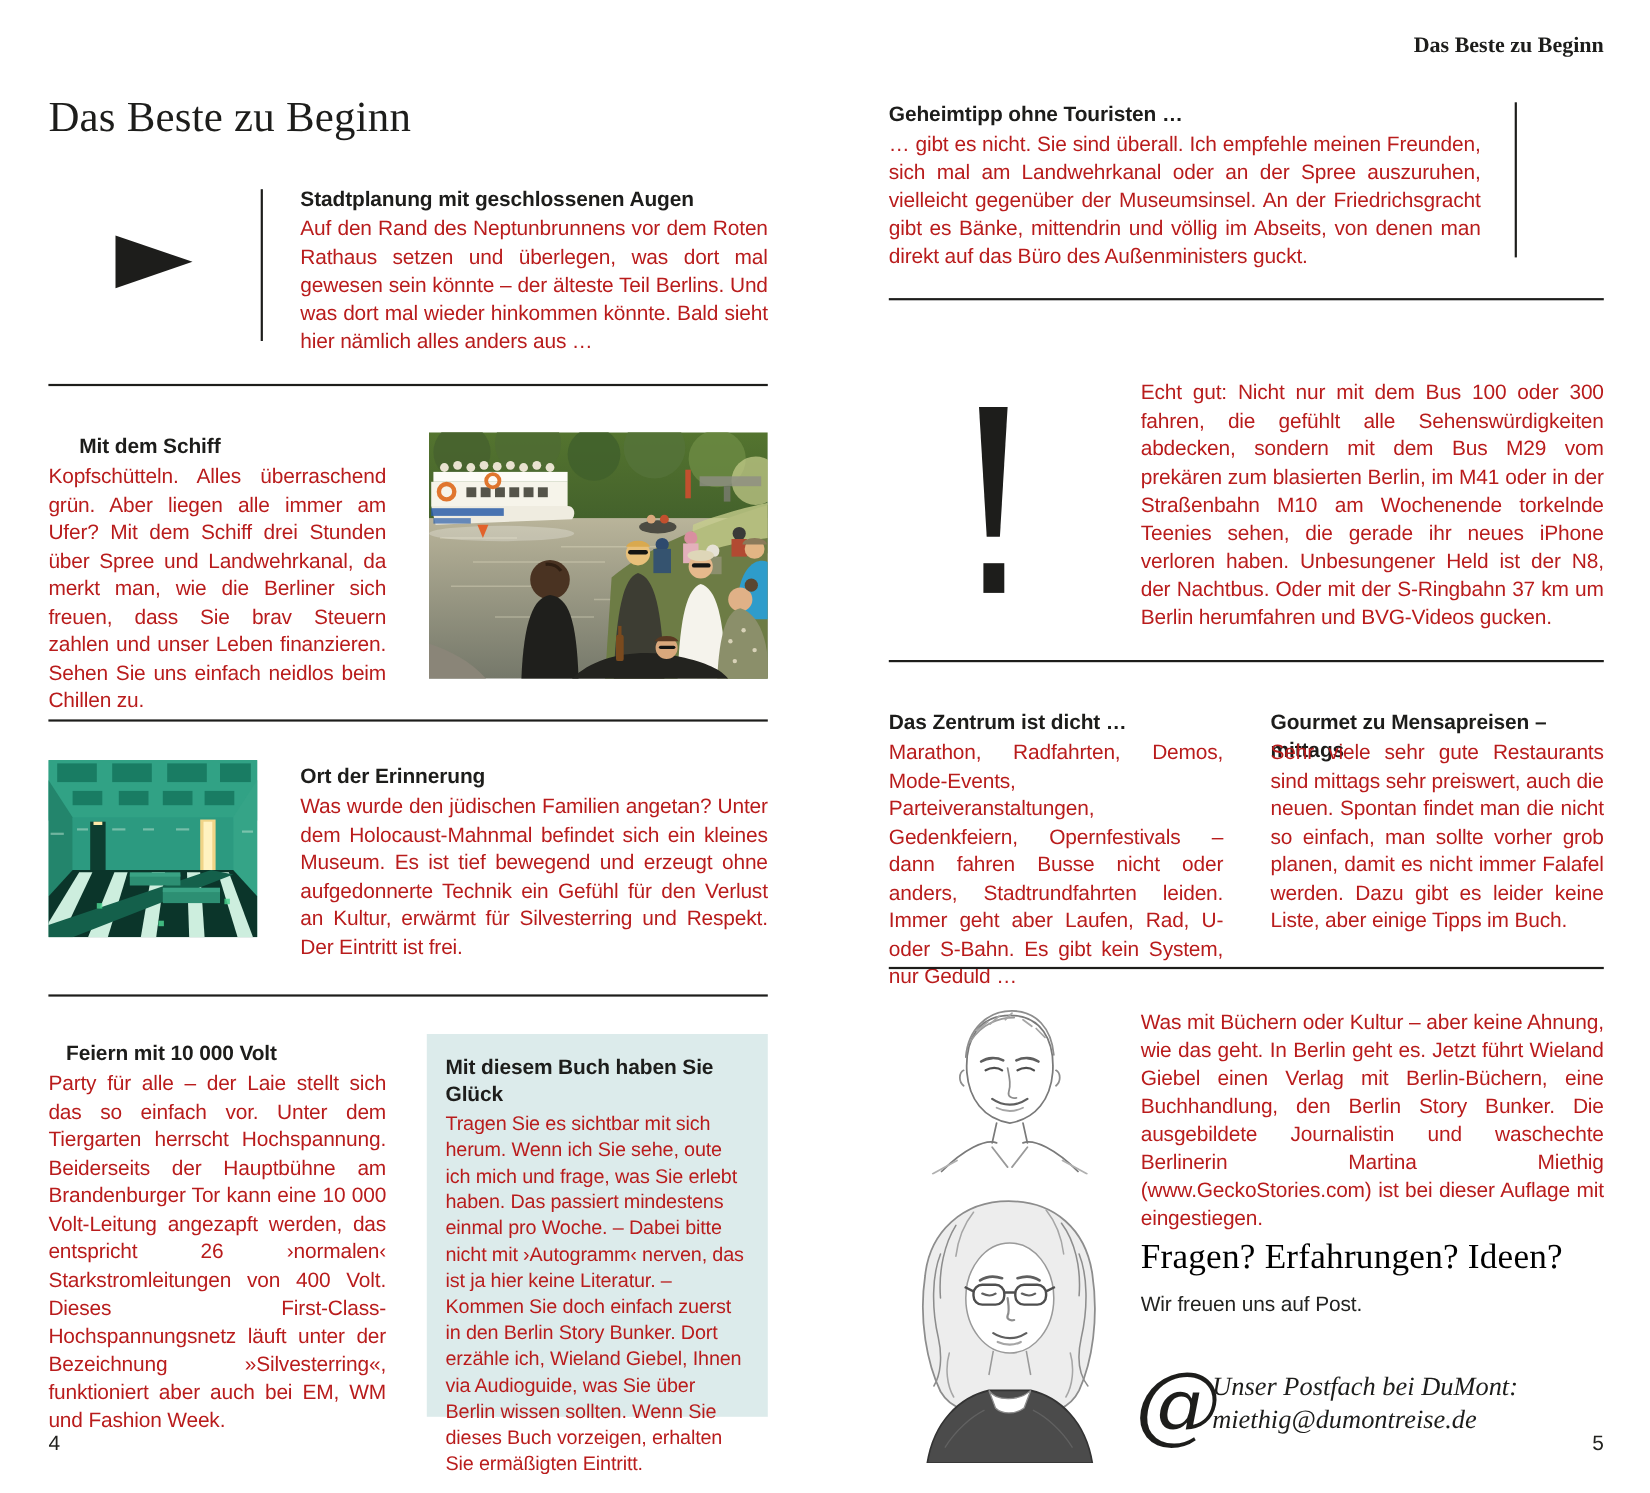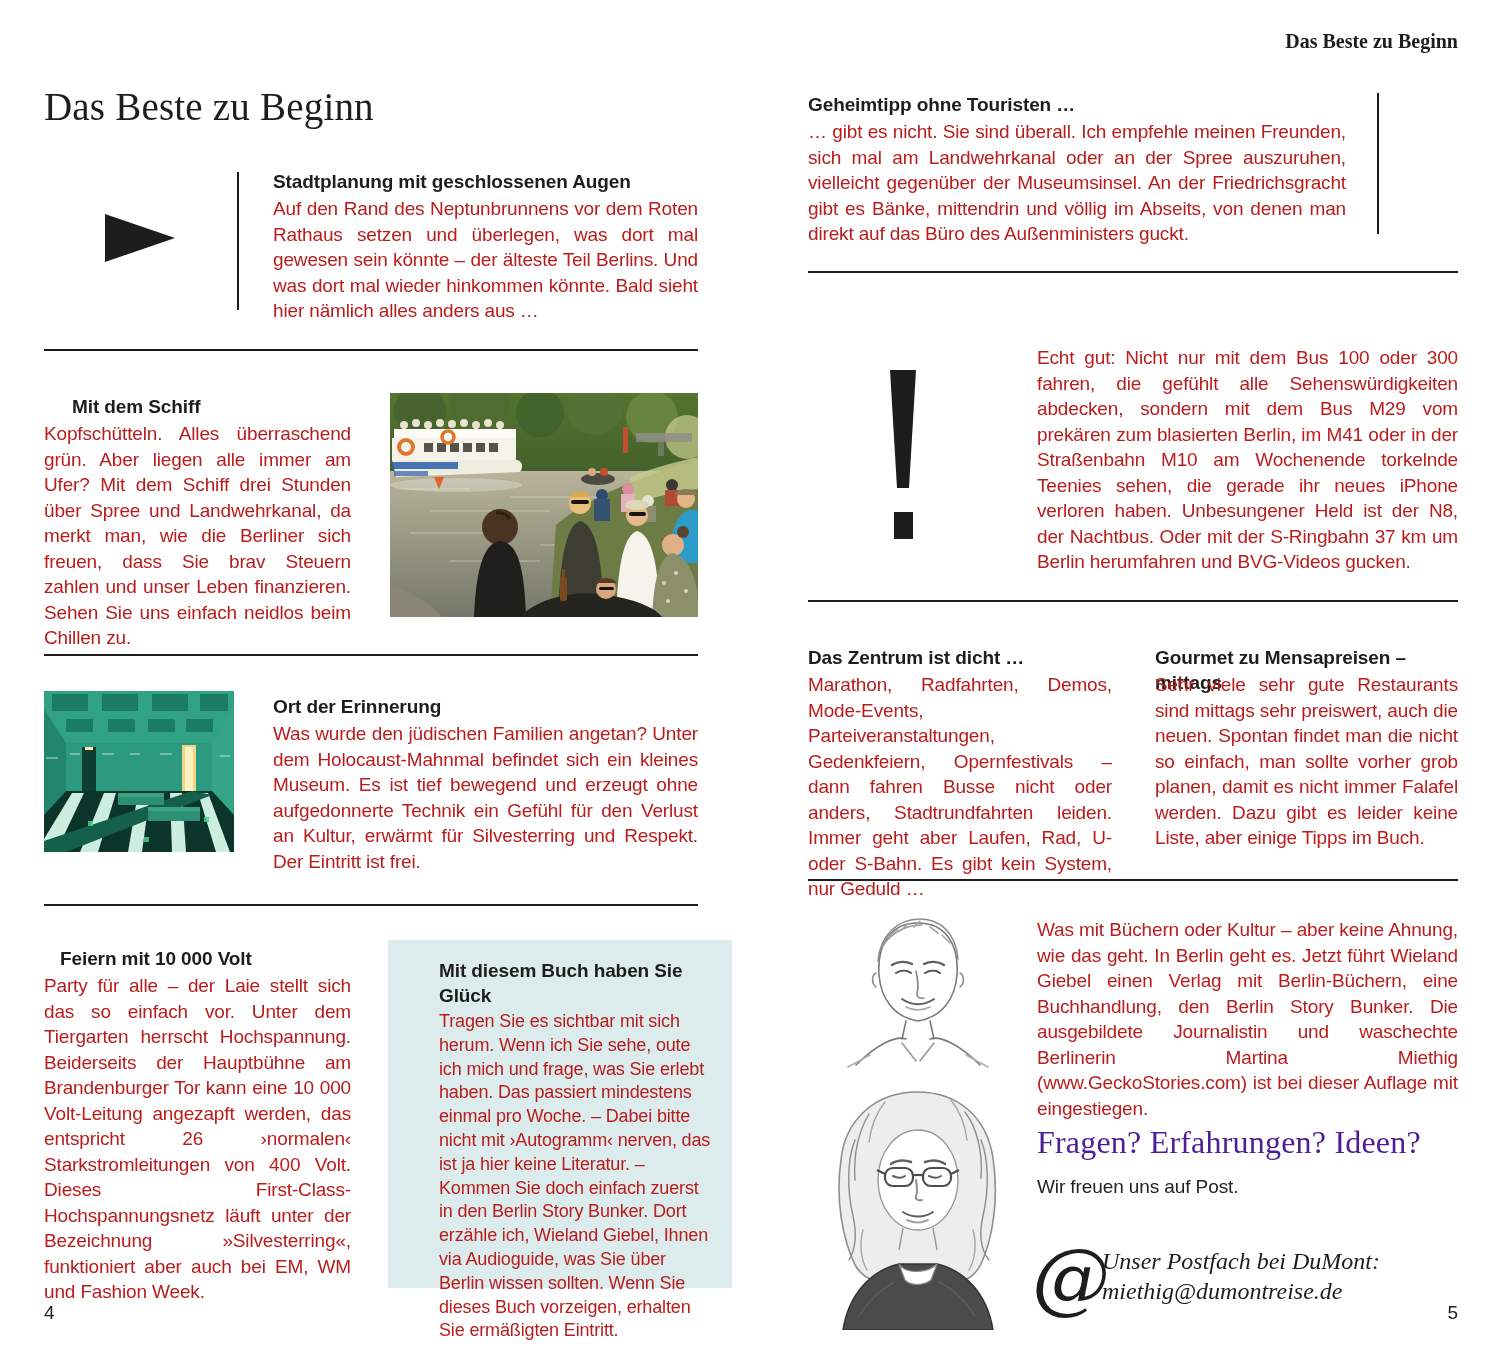--- a/index.html
+++ b/index.html
@@ -11,25 +11,25 @@
               letter-spacing:.2px;color:#1d1d1b;}
   .running-head{font-family:"Liberation Serif","DejaVu Serif",serif;font-size:20px;font-weight:700;
                 text-align:right;}
   .sec-head{font-size:19px;font-weight:700;line-height:25px;letter-spacing:-.1px;}
   .body-text{font-size:19px;line-height:25.5px;letter-spacing:-.15px;text-align:justify;
              color:#b91c1c;hyphens:auto;-webkit-hyphens:auto;}
   .ragged{text-align:left;}
   .hrule{height:2px;background:#1d1d1b;}
   .vrule{width:2px;background:#1d1d1b;}
   .pagenum{font-size:19px;color:#232320;}
-  .tealbox{background:#dcebeb;padding-left:34px;}
+  .tealbox{background:#dcebeb;}
   .tealbox .sec-head{padding:18px 17px 2px 17px;}
   .tealbox .body-text{padding:0 17px;font-size:18px;line-height:23.8px;}
   .cta-head{font-family:"Liberation Serif","DejaVu Serif",serif;font-size:32px;font-weight:400;
-            color:#4c1d95;letter-spacing:.2px;}
+            color:#000000;letter-spacing:.2px;}
   .cta-sub{font-size:19px;letter-spacing:-.1px;color:#232320;}
   .contact-text{font-family:"Liberation Serif","DejaVu Serif",serif;font-style:italic;
                 font-size:24px;line-height:30px;color:#1d1d1b;}
   .at-glyph{font-family:"DejaVu Serif","Liberation Serif",serif;font-style:italic;
             font-size:78px;line-height:78px;color:#1d1d1b;}
   .triangle{width:0;height:0;border-top:24px solid transparent;border-bottom:24px solid transparent;
             border-left:70px solid #1d1d1b;}
   svg{display:block;}
 </style>
 </head>

